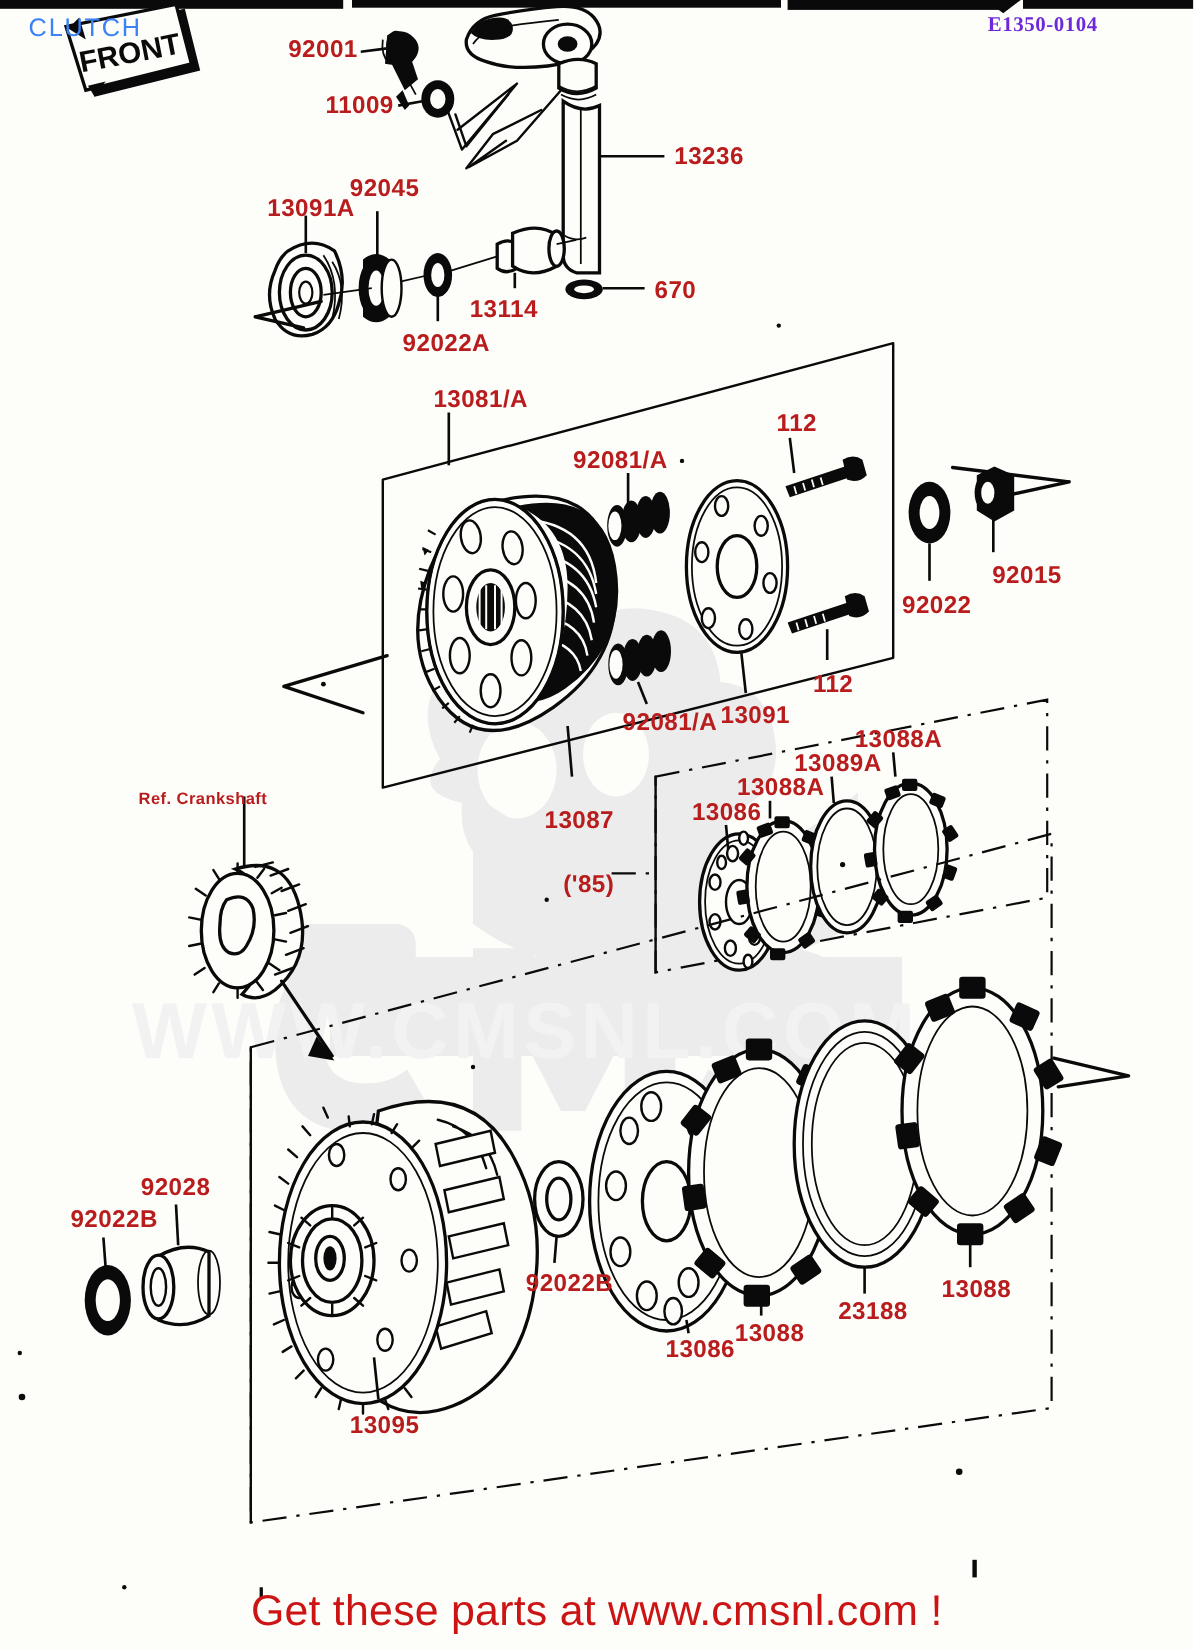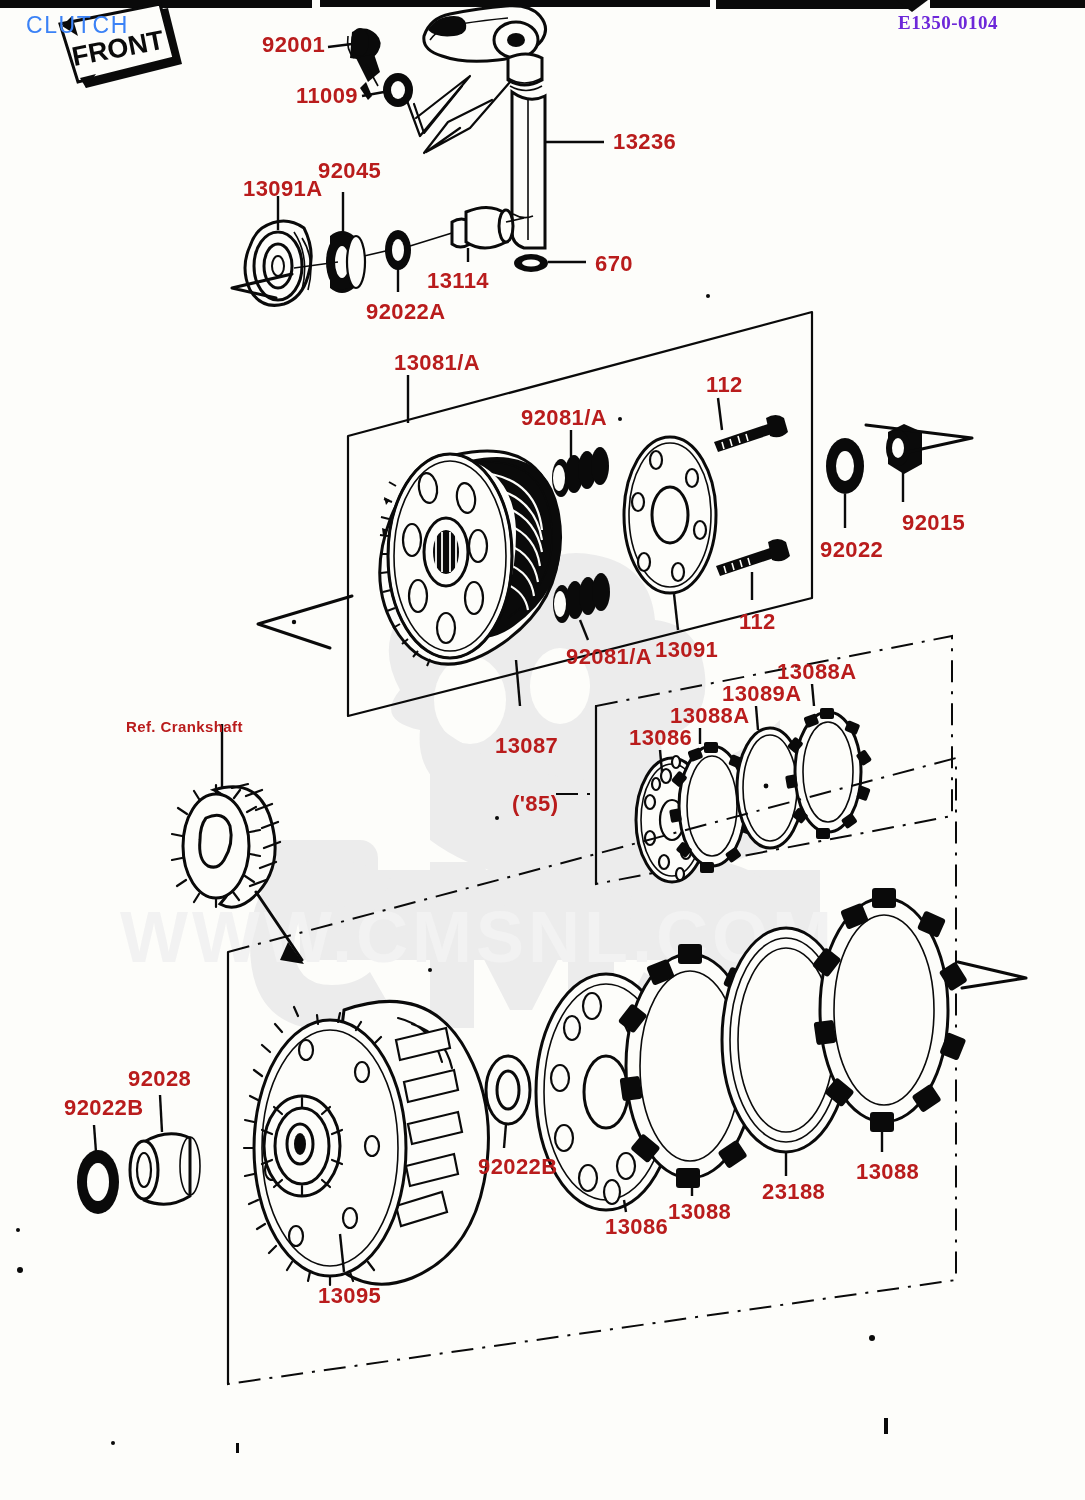--- a/index.html
+++ b/index.html
@@ -579,13 +579,14 @@
       <div class="lbl s22" style="left: 128px; top: 1068px;">92028</div>
       <div class="lbl s22" style="left: 64px; top: 1097px;">92022B</div>
       <div class="lbl s22" style="left: 478px; top: 1156px;">92022B</div>
       <div class="lbl s22" style="left: 605px; top: 1216px;">13086</div>
       <div class="lbl s22" style="left: 668px; top: 1201px;">13088</div>
       <div class="lbl s22" style="left: 762px; top: 1181px;">23188</div>
       <div class="lbl s22" style="left: 856px; top: 1161px;">13088</div>
       <div class="lbl s22" style="left: 318px; top: 1285px;">13095</div>
     </div>
 
+  <div id="banner">Get these parts at www.cmsnl.com !</div>
 </div>
 
 </body></html>

